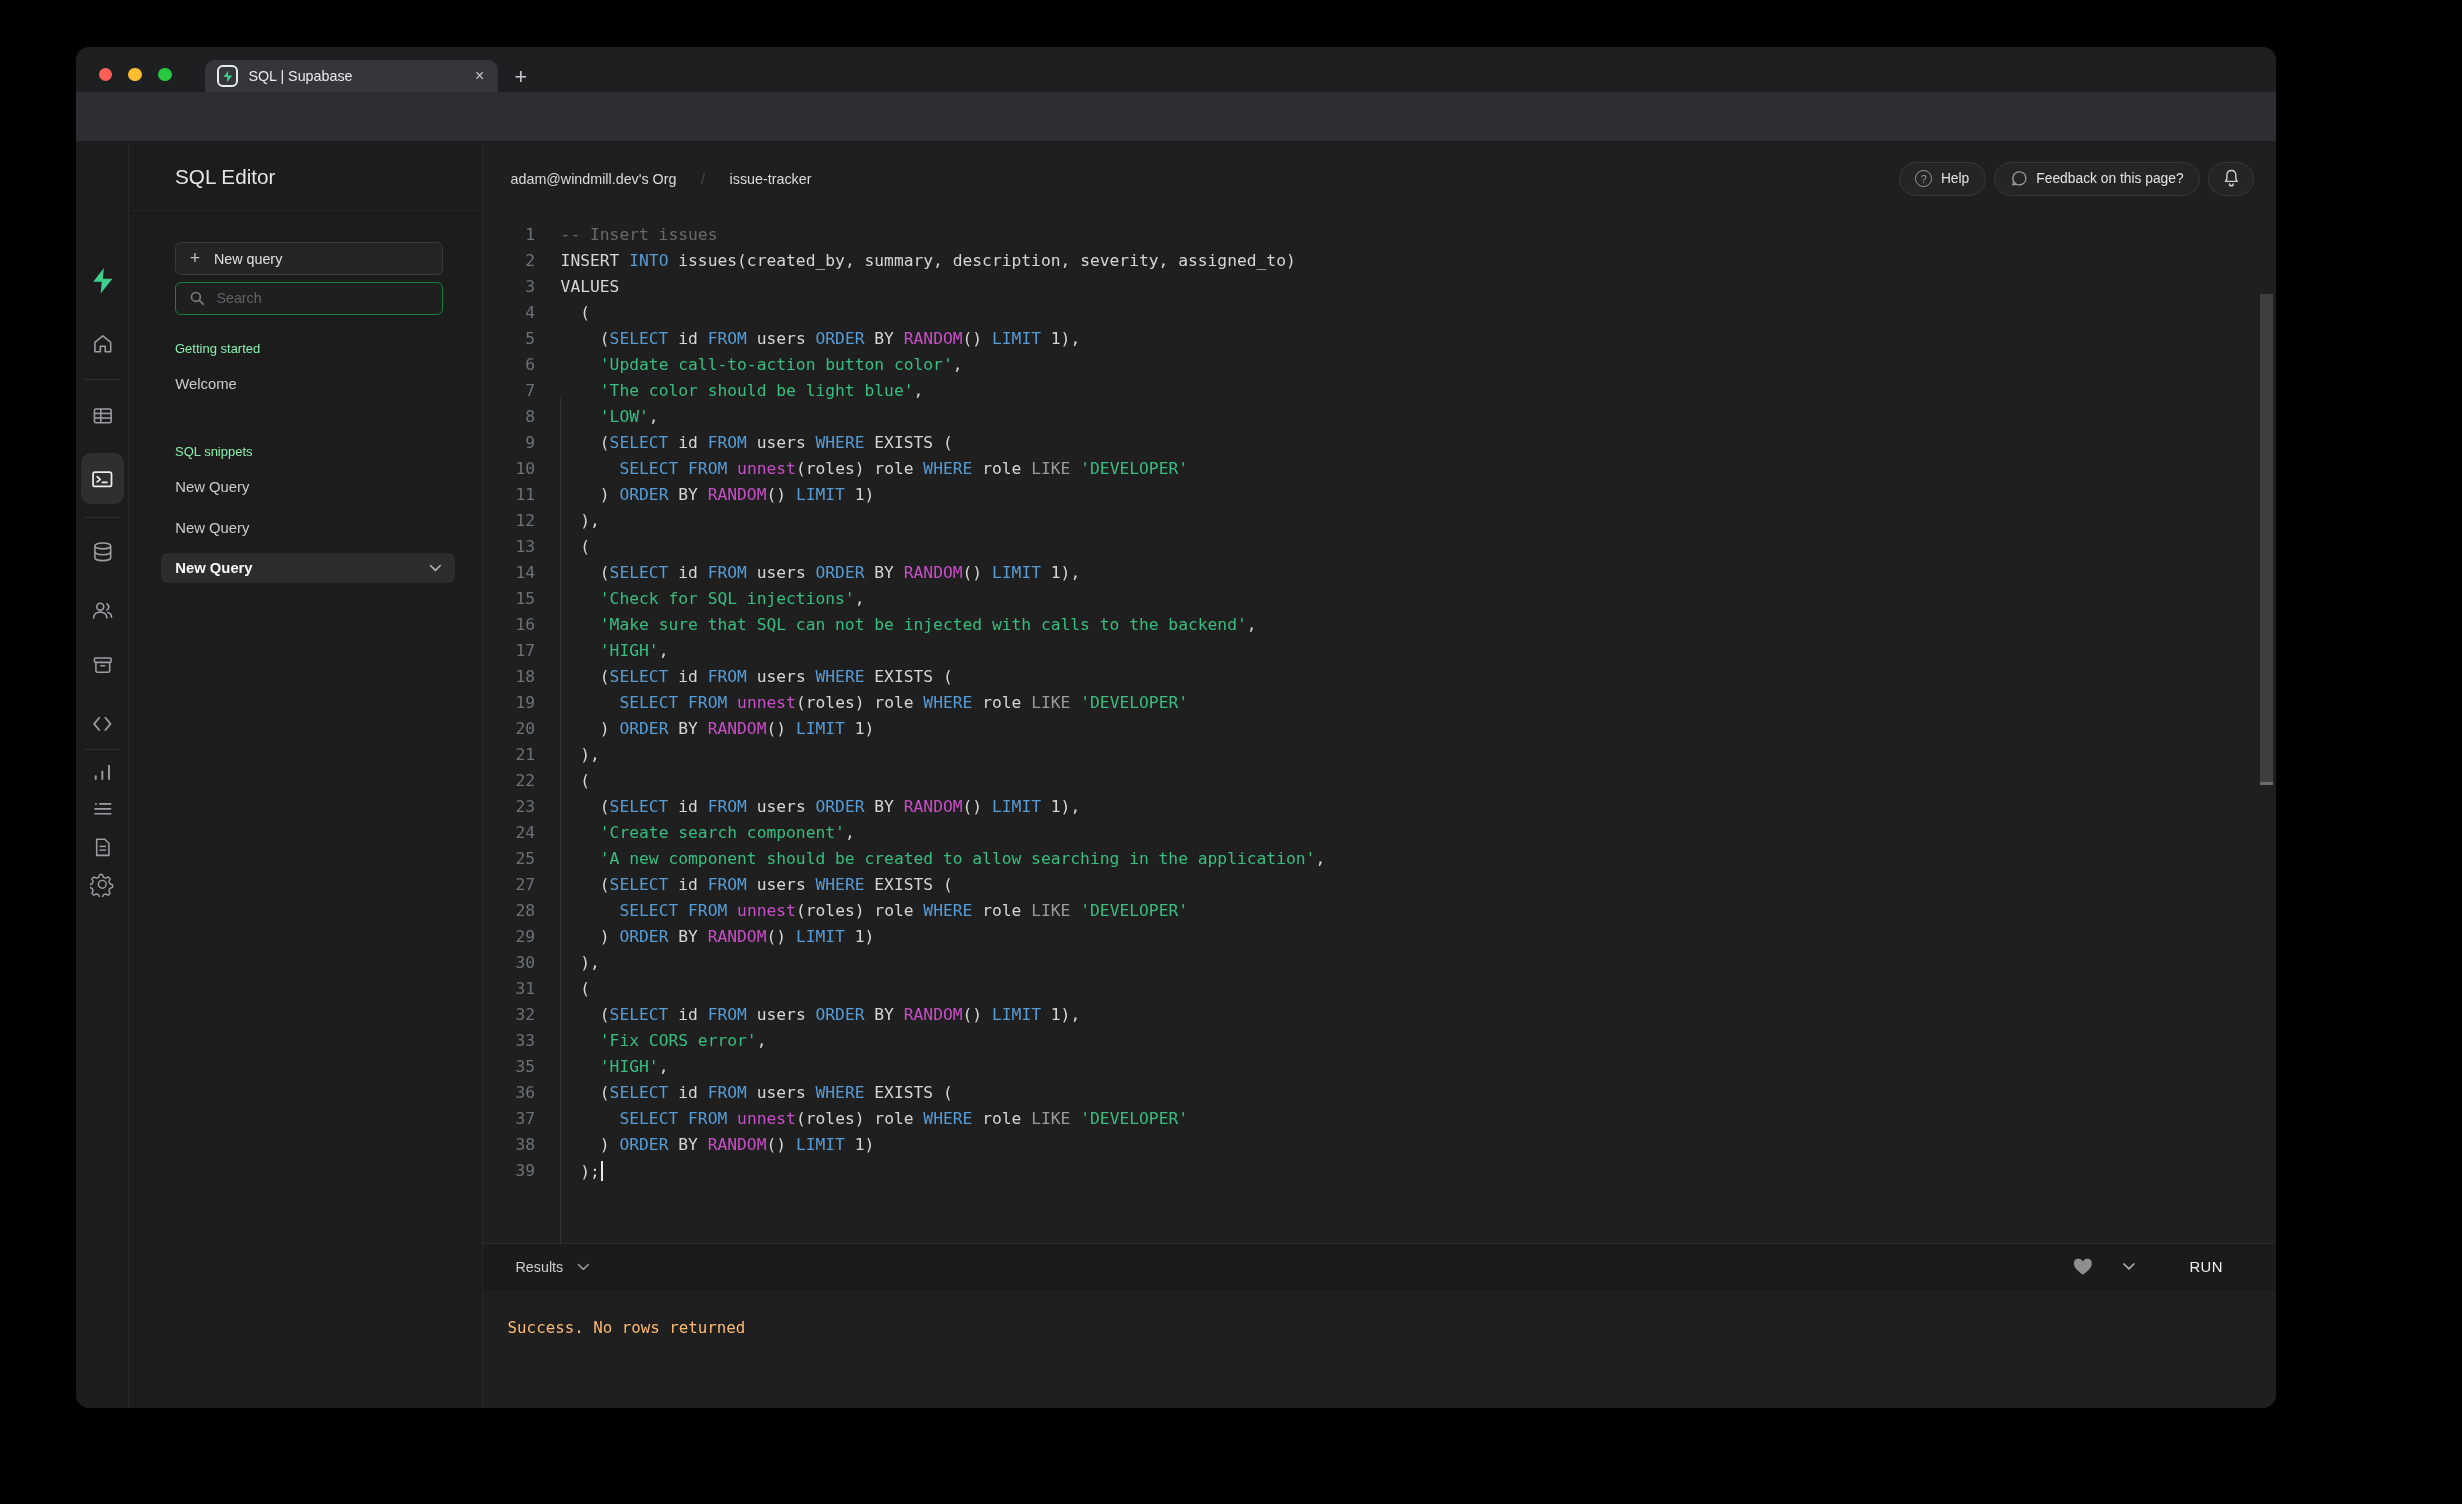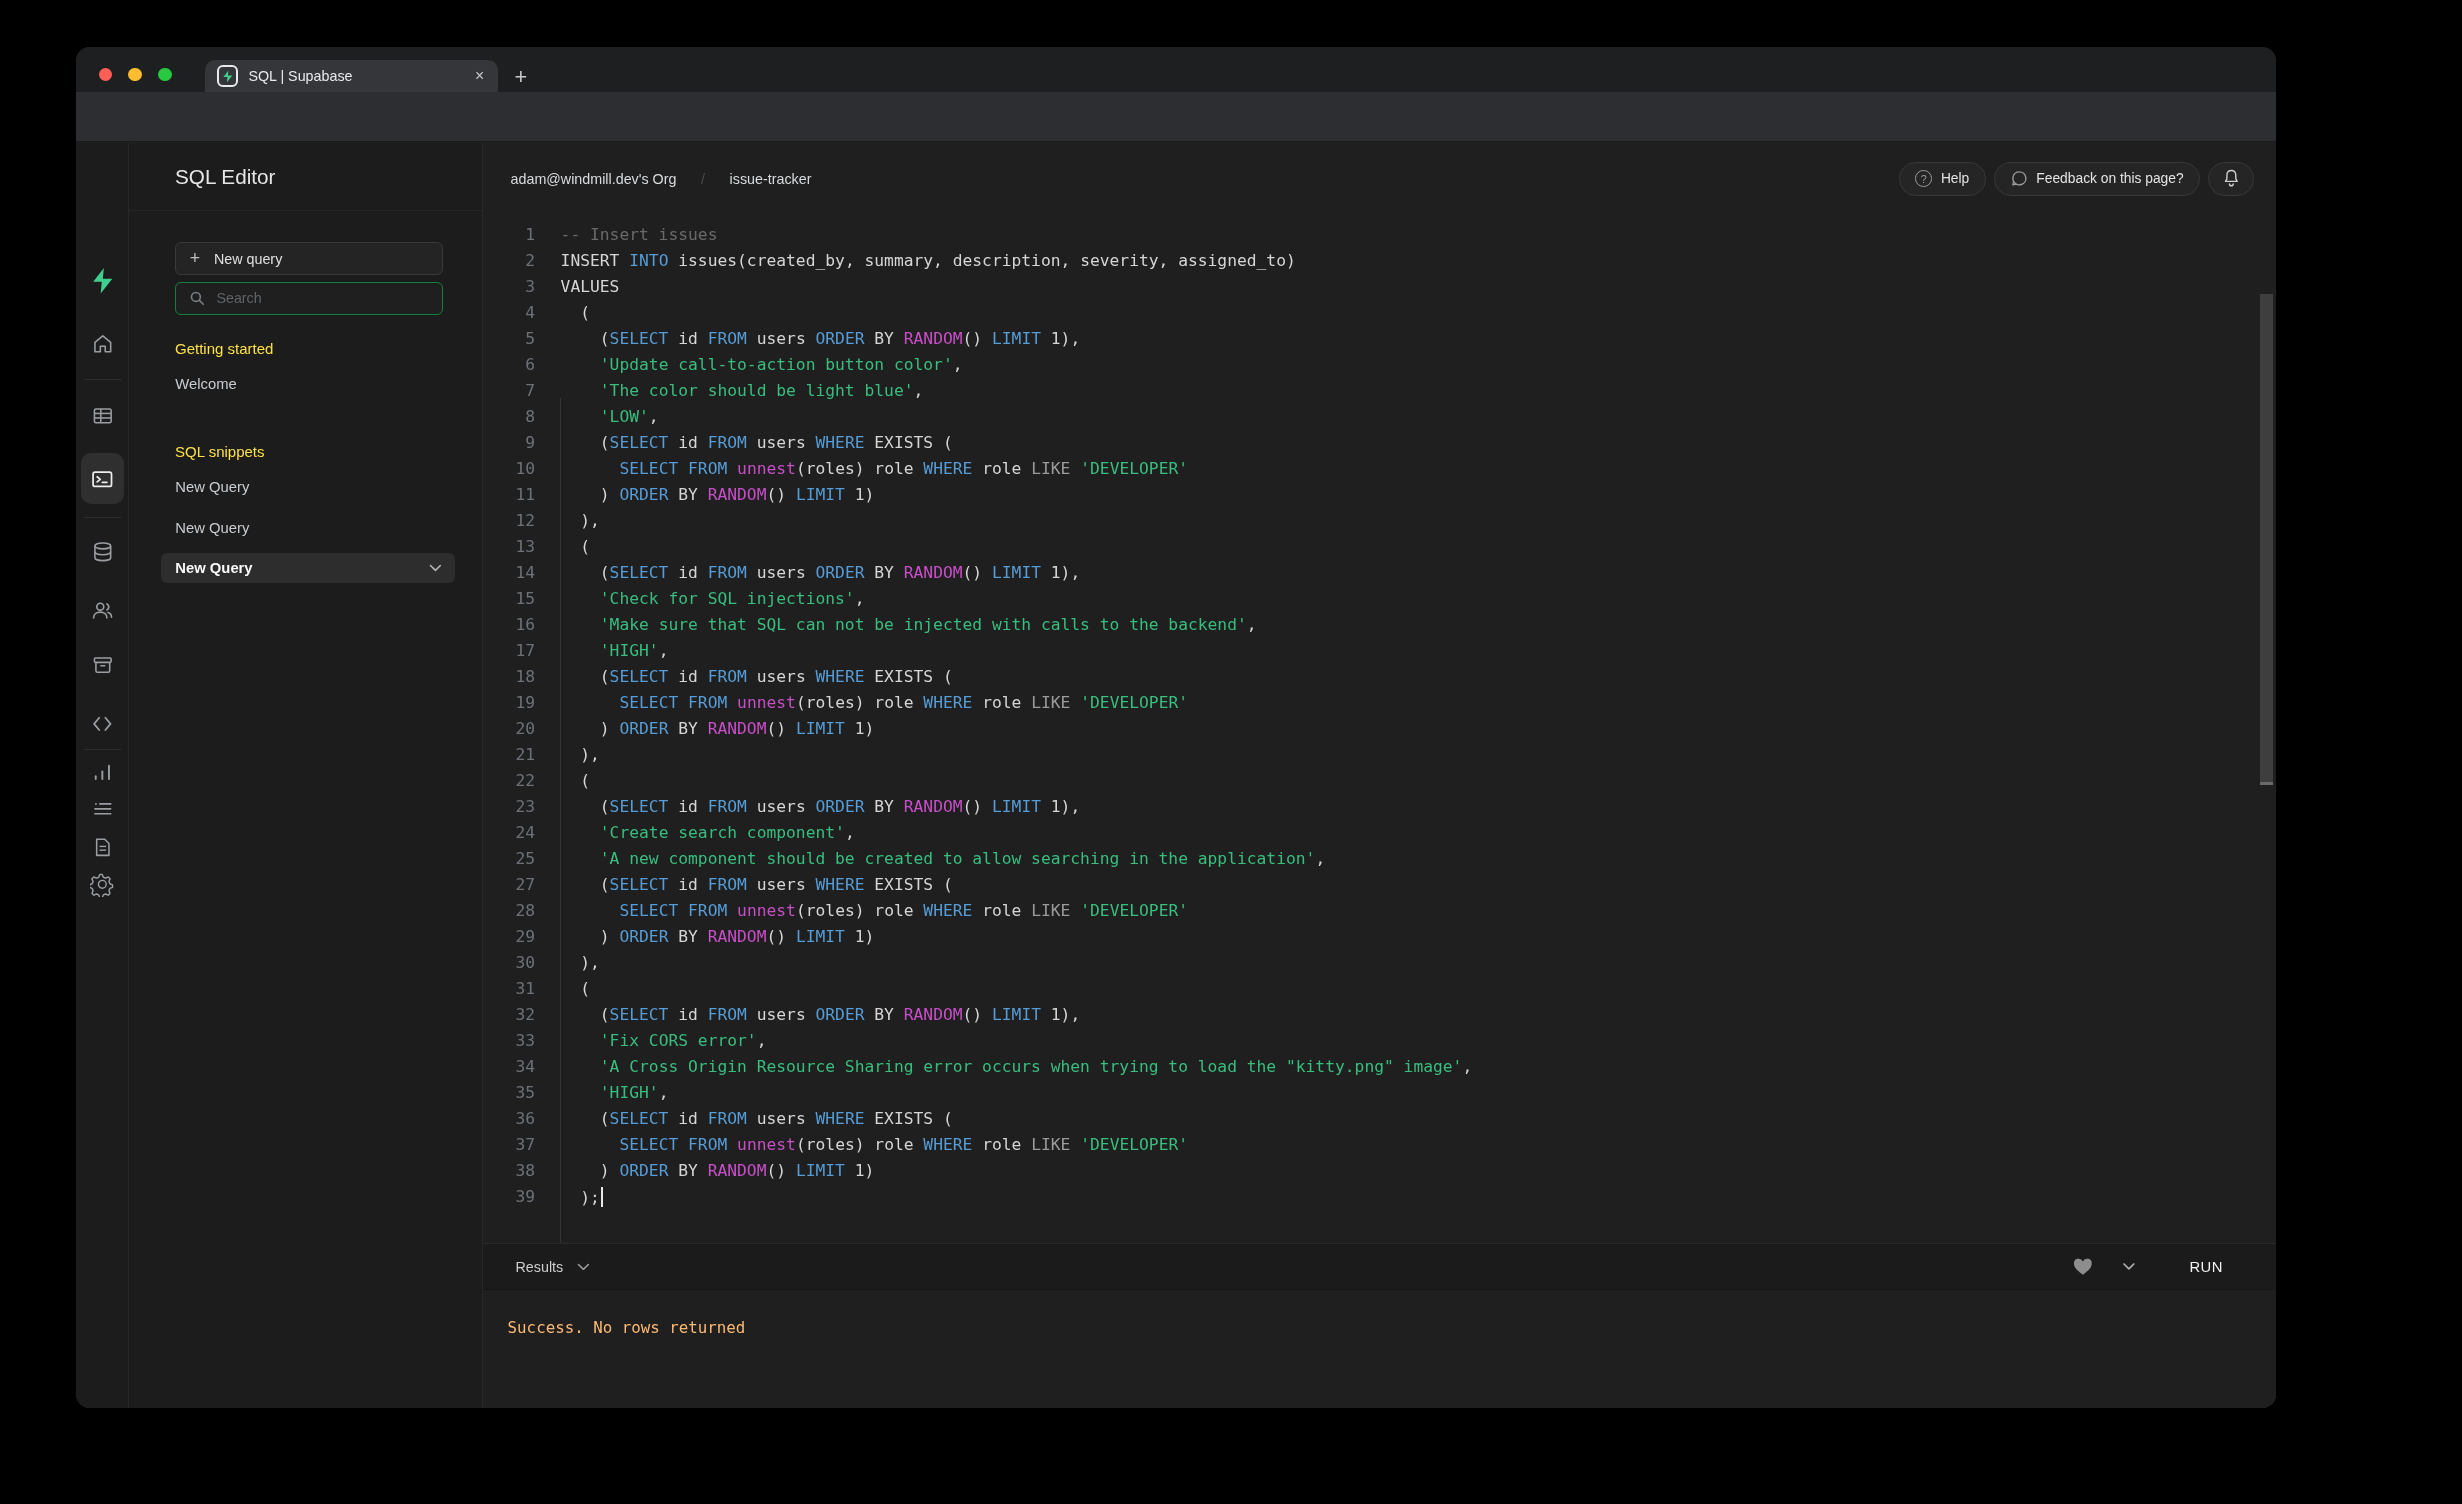--- a/index.html
+++ b/index.html
@@ -60,21 +60,21 @@
   .newquery-btn { position:absolute; left:46px; top:99px; width:268px; height:33px; background:#242424;
                   border:1px solid #3A3A3A; border-radius:5.9px; display:flex; align-items:center; color:#E0E0E0; font-size:14.3px; }
   .newquery-btn .plus { margin:0 13.8px 0 13.8px; color:#BDBDBD; font-size:17.7px; }
   .search-box { position:absolute; left:46px; top:139px; width:268px; height:32.5px; background:#1F1F1F;
                 border:1px solid #15803d; border-radius:5.9px; display:flex; align-items:center; }
   .search-box input { background:transparent; border:none; outline:none; color:#CFCFCF; font-size:14.3px;
                       font-family:"Liberation Sans",sans-serif; width:197px; margin-left:11.8px; }
   .search-box input::placeholder { color:#5E6368; }
   .search-ico { margin-left:12.8px; flex:none; }
   .panel-sections { position:absolute; left:0; top:185px; right:0; }
-  .section-label { margin:0 0 0 46px; height:41px; display:flex; align-items:center; color:#fde047; font-size:15px; }
+  .section-label { margin:0 0 0 46px; height:41px; display:flex; align-items:center; color:#86efac; font-size:13px; }
   .snippet-item { margin:0 26.6px 0 31.5px; height:30.5px; border-radius:5.9px; display:flex; align-items:center;
                   color:#C9CDD1; font-size:14.8px; padding-left:14.8px; margin-bottom:9.9px; }
   .snippet-item.active { background:#2D2D2D; color:#FAFAFA; font-weight:bold; }
   .snippet-item .grow { flex:1; }
   .section-gap { height:21.7px; }
 
   
   .main { position:absolute; left:407px; top:0; right:0; bottom:0; background:#1F1F1F; }
   .main-header { position:absolute; left:0; top:0; right:0; height:72px; }
   .breadcrumb { position:absolute; left:27.6px; top:0; height:72px; display:flex; align-items:center; gap:24.6px;
@@ -388,21 +388,20 @@
               <div class="code-line"><span class="gutter">23</span><span class="code-content"><span class="tok-p">    (</span><span class="tok-k">SELECT</span><span class="tok-p"> id </span><span class="tok-k">FROM</span><span class="tok-p"> users </span><span class="tok-k">ORDER</span><span class="tok-p"> BY </span><span class="tok-f">RANDOM</span><span class="tok-p">() </span><span class="tok-k">LIMIT</span><span class="tok-p"> 1),</span></span></div>
               <div class="code-line"><span class="gutter">24</span><span class="code-content"><span class="tok-p">    </span><span class="tok-s">'Create search component'</span><span class="tok-p">,</span></span></div>
               <div class="code-line"><span class="gutter">25</span><span class="code-content"><span class="tok-p">    </span><span class="tok-s">'A new component should be created to allow searching in the application'</span><span class="tok-p">,</span></span></div>
               <div class="code-line"><span class="gutter">27</span><span class="code-content"><span class="tok-p">    (</span><span class="tok-k">SELECT</span><span class="tok-p"> id </span><span class="tok-k">FROM</span><span class="tok-p"> users </span><span class="tok-k">WHERE</span><span class="tok-p"> EXISTS (</span></span></div>
               <div class="code-line"><span class="gutter">28</span><span class="code-content"><span class="tok-p">      </span><span class="tok-k">SELECT</span><span class="tok-p"> </span><span class="tok-k">FROM</span><span class="tok-p"> </span><span class="tok-f">unnest</span><span class="tok-p">(roles) role </span><span class="tok-k">WHERE</span><span class="tok-p"> role </span><span class="tok-o">LIKE</span><span class="tok-p"> </span><span class="tok-s">'DEVELOPER'</span></span></div>
               <div class="code-line"><span class="gutter">29</span><span class="code-content"><span class="tok-p">    ) </span><span class="tok-k">ORDER</span><span class="tok-p"> BY </span><span class="tok-f">RANDOM</span><span class="tok-p">() </span><span class="tok-k">LIMIT</span><span class="tok-p"> 1)</span></span></div>
               <div class="code-line"><span class="gutter">30</span><span class="code-content"><span class="tok-p">  ),</span></span></div>
               <div class="code-line"><span class="gutter">31</span><span class="code-content"><span class="tok-p">  (</span></span></div>
               <div class="code-line"><span class="gutter">32</span><span class="code-content"><span class="tok-p">    (</span><span class="tok-k">SELECT</span><span class="tok-p"> id </span><span class="tok-k">FROM</span><span class="tok-p"> users </span><span class="tok-k">ORDER</span><span class="tok-p"> BY </span><span class="tok-f">RANDOM</span><span class="tok-p">() </span><span class="tok-k">LIMIT</span><span class="tok-p"> 1),</span></span></div>
               <div class="code-line"><span class="gutter">33</span><span class="code-content"><span class="tok-p">    </span><span class="tok-s">'Fix CORS error'</span><span class="tok-p">,</span></span></div>
-              <div class="code-line"><span class="gutter">34</span><span class="code-content"><span class="tok-p">    </span><span class="tok-s">'A Cross Origin Resource Sharing error occurs when trying to load the "kitty.png" image'</span><span class="tok-p">,</span></span></div>
               <div class="code-line"><span class="gutter">35</span><span class="code-content"><span class="tok-p">    </span><span class="tok-s">'HIGH'</span><span class="tok-p">,</span></span></div>
               <div class="code-line"><span class="gutter">36</span><span class="code-content"><span class="tok-p">    (</span><span class="tok-k">SELECT</span><span class="tok-p"> id </span><span class="tok-k">FROM</span><span class="tok-p"> users </span><span class="tok-k">WHERE</span><span class="tok-p"> EXISTS (</span></span></div>
               <div class="code-line"><span class="gutter">37</span><span class="code-content"><span class="tok-p">      </span><span class="tok-k">SELECT</span><span class="tok-p"> </span><span class="tok-k">FROM</span><span class="tok-p"> </span><span class="tok-f">unnest</span><span class="tok-p">(roles) role </span><span class="tok-k">WHERE</span><span class="tok-p"> role </span><span class="tok-o">LIKE</span><span class="tok-p"> </span><span class="tok-s">'DEVELOPER'</span></span></div>
               <div class="code-line"><span class="gutter">38</span><span class="code-content"><span class="tok-p">    ) </span><span class="tok-k">ORDER</span><span class="tok-p"> BY </span><span class="tok-f">RANDOM</span><span class="tok-p">() </span><span class="tok-k">LIMIT</span><span class="tok-p"> 1)</span></span></div>
               <div class="code-line"><span class="gutter">39</span><span class="code-content"><span class="tok-p">  );</span><span class="caret"></span></span></div>
             </div>
           <div class="editor-scrollbar"></div>
         </div>
 
         <div class="results-bar">

